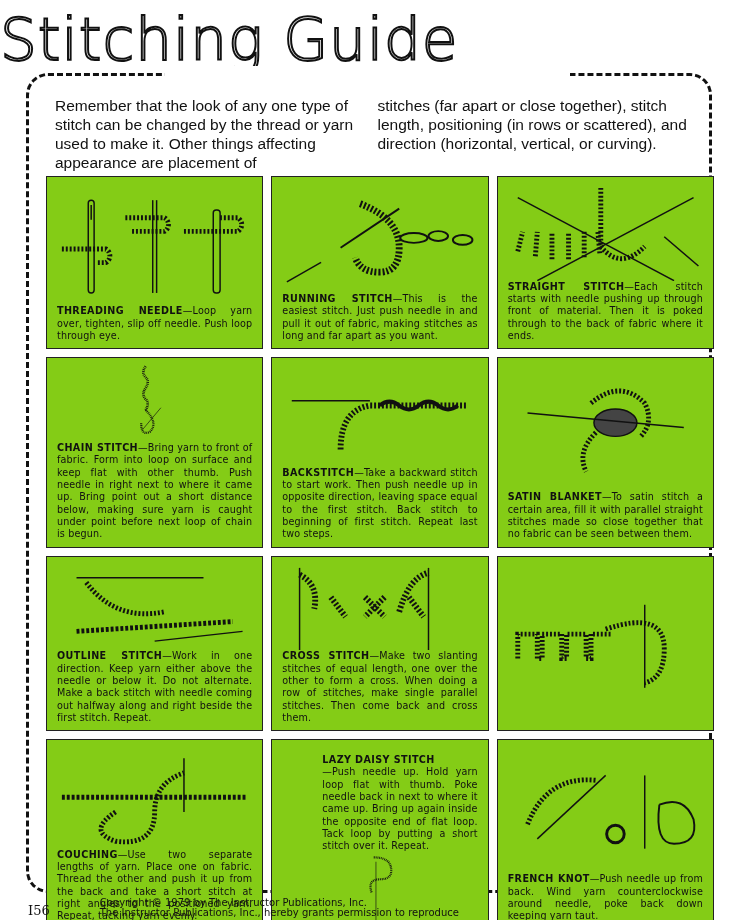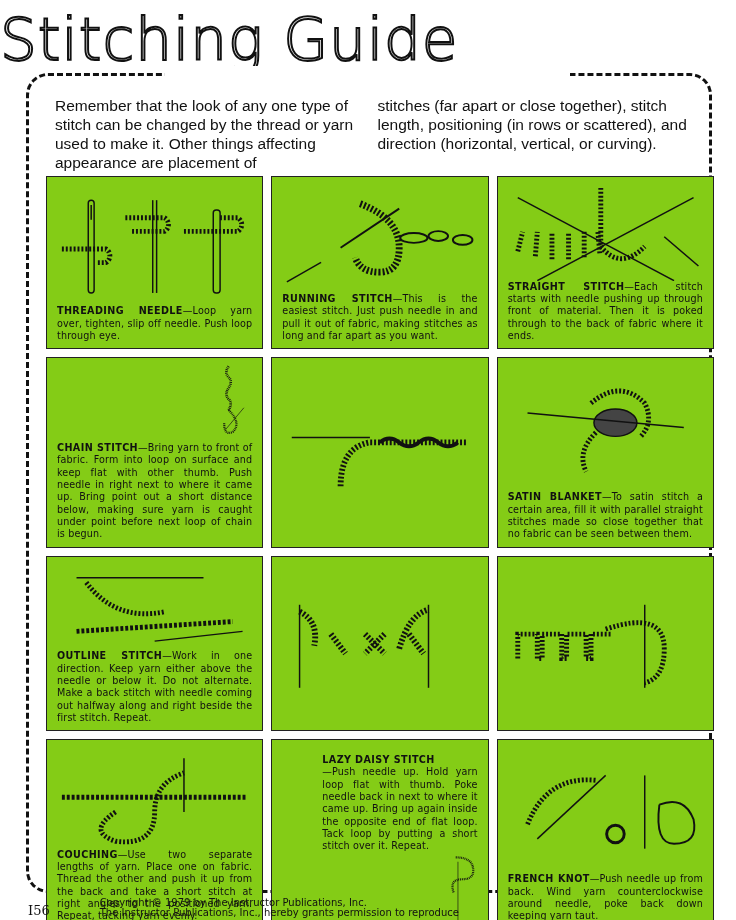--- a/index.html
+++ b/index.html
@@ -30,21 +30,21 @@
   .grid {
     position: absolute; left: 46px; top: 176px; width: 668px; height: 690px;
     display: grid; grid-template-columns: repeat(3, 1fr); grid-template-rows: repeat(4, 1fr);
     gap: 8px 8px;
   }
   .panel {
     border: 1.5px solid #222; position: relative; padding: 6px 10px;
     display: flex; flex-direction: column; justify-content: flex-end;
     background: #84cc16;
   }
-  .panel.side { flex-direction: column; align-items: flex-end; justify-content: flex-start; }
+  .panel.side { flex-direction: column; align-items: center; justify-content: flex-start; }
   .illus { flex: 1; min-height: 0; display: flex; align-items: center; justify-content: center; }
   .illus svg { width: 100%; height: 100%; }
   .panel.side .illus { flex: 0 0 70px; height: 100%; }
   .caption {
     font-size: 9.6px; line-height: 12.3px; font-family: "DejaVu Sans", sans-serif;
     text-align: justify; letter-spacing: 0.15px;
   }
   .panel.side .caption { flex: 1; padding-top: 8px; }
   .caption b { font-weight: bold; letter-spacing: 0.4px; }
 
@@ -139,20 +139,21 @@
   <div class="panel">
     <div class="illus">
       <svg viewBox="0 0 200 90">
           <g stroke="#111" fill="none" stroke-width="1.5">
         <line x1="10" y1="30" x2="90" y2="30"></line>
         <path d="M60 80 q0 -40 30 -45 h100" stroke-width="6" stroke-dasharray="2 2"></path>
         <path d="M100 35 q10 -8 20 0 q10 8 20 0 q10 -8 20 0 q10 8 20 0" stroke-width="4"></path>
       </g>
         </svg>
     </div>
+    <div class="caption"><b>BACKSTITCH</b><span>—Take a backward stitch to start work. Then push needle up in opposite direction, leaving space equal to the first stitch. Back stitch to beginning of first stitch. Repeat last two steps.</span></div>
   </div>
 
   <div class="panel">
     <div class="illus">
       <svg viewBox="0 0 200 90">
           <g stroke="#111" fill="none" stroke-width="1.5">
         <path d="M85 20 q30 -25 55 0 q10 20 -5 35" stroke-width="5" stroke-dasharray="2 2"></path>
         <ellipse cx="110" cy="40" rx="22" ry="14" fill="#444"></ellipse>
         <line x1="20" y1="30" x2="180" y2="45"></line>
         <path d="M90 50 q-20 20 -10 40" stroke-width="5" stroke-dasharray="2 2"></path>
@@ -186,20 +187,21 @@
               <path d="M18 12 q20 10 15 35"></path>
               <line x1="50" y1="35" x2="65" y2="55"></line>
               <line x1="85" y1="35" x2="105" y2="55"></line>
               <line x1="105" y1="35" x2="85" y2="55"></line>
               <path d="M120 50 q10 -35 30 -40"></path>
               <path d="M130 35 l15 20"></path>
             </g>
       </g>
         </svg>
     </div>
+    <div class="caption"><b>CROSS STITCH</b><span>—Make two slanting stitches of equal length, one over the other to form a cross. When doing a row of stitches, make single parallel stitches. Then come back and cross them.</span></div>
   </div>
 
   <div class="panel">
     <div class="illus">
       <svg viewBox="0 0 200 90">
           <g stroke="#111" fill="none" stroke-width="1.5">
         <line x1="140" y1="5" x2="140" y2="90"></line>
         <path d="M10 60 v-25 h20 v25 h5 v-25 h20 v25 h5 v-25 h20 v25 h5 v-25 h20" stroke-width="5" stroke-dasharray="2 2"></path>
         <path d="M100 30 q60 -20 60 20 q0 30 -20 35" stroke-width="5" stroke-dasharray="2 2"></path>
       </g>

